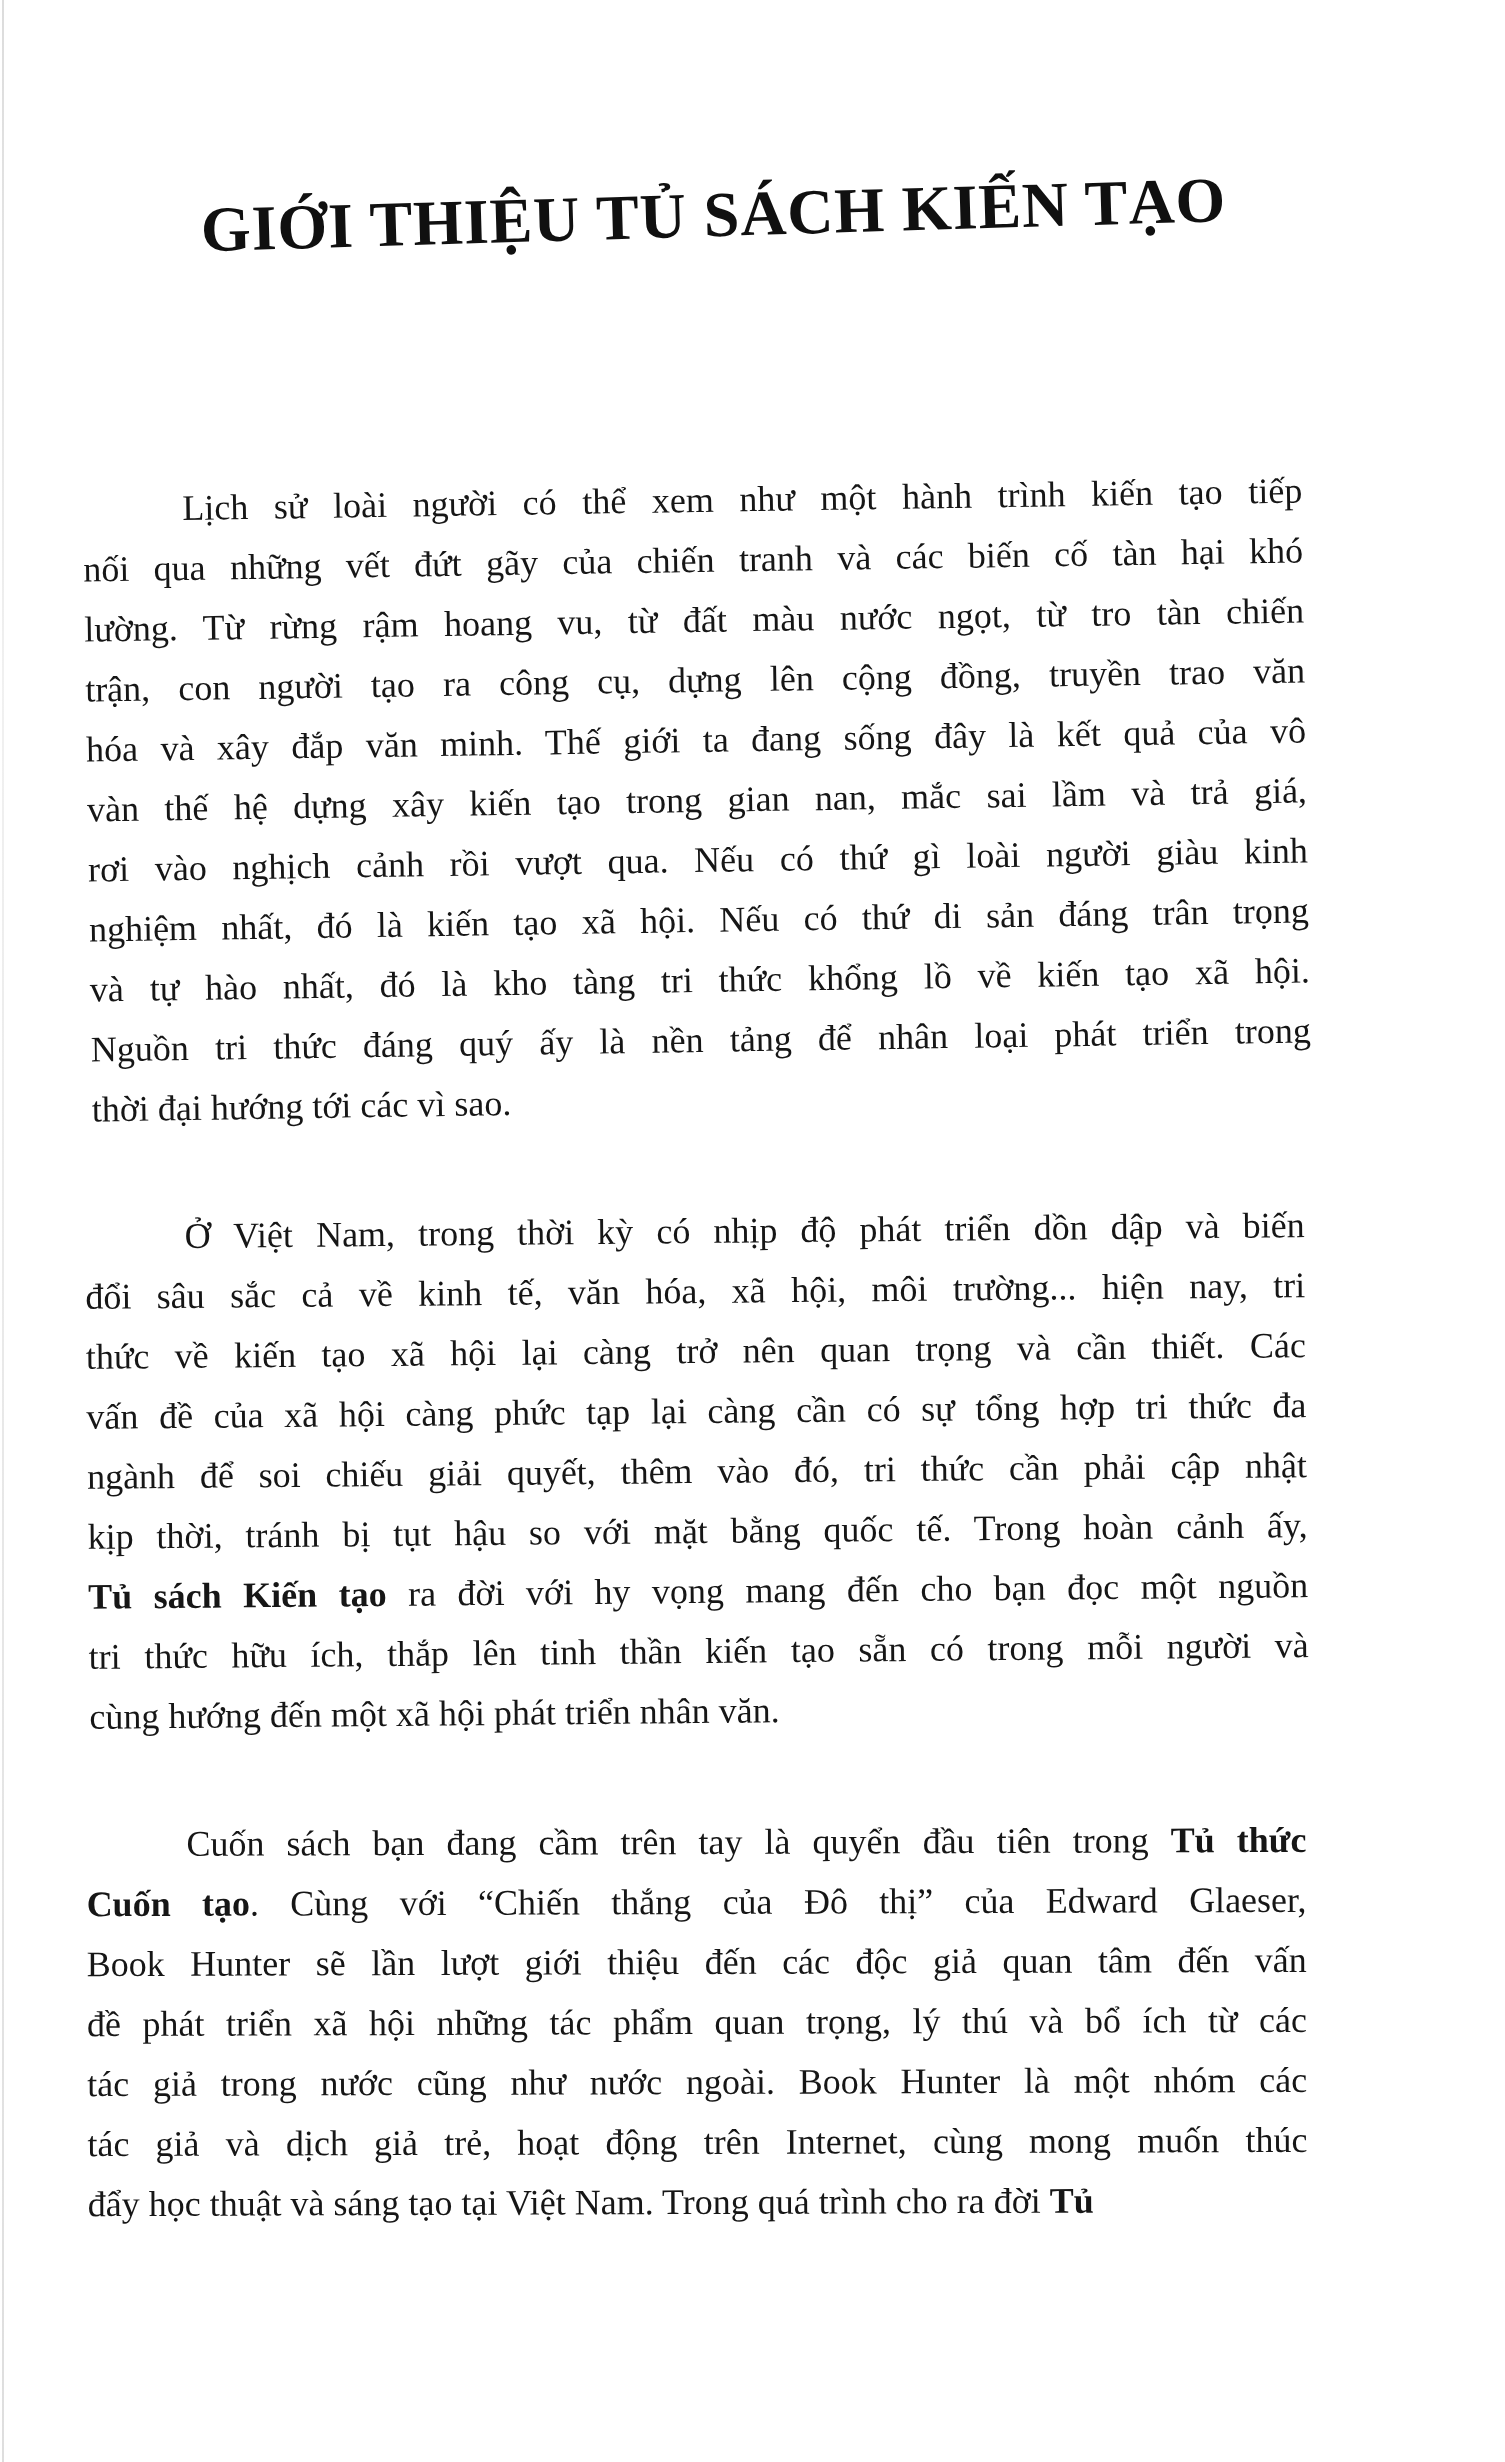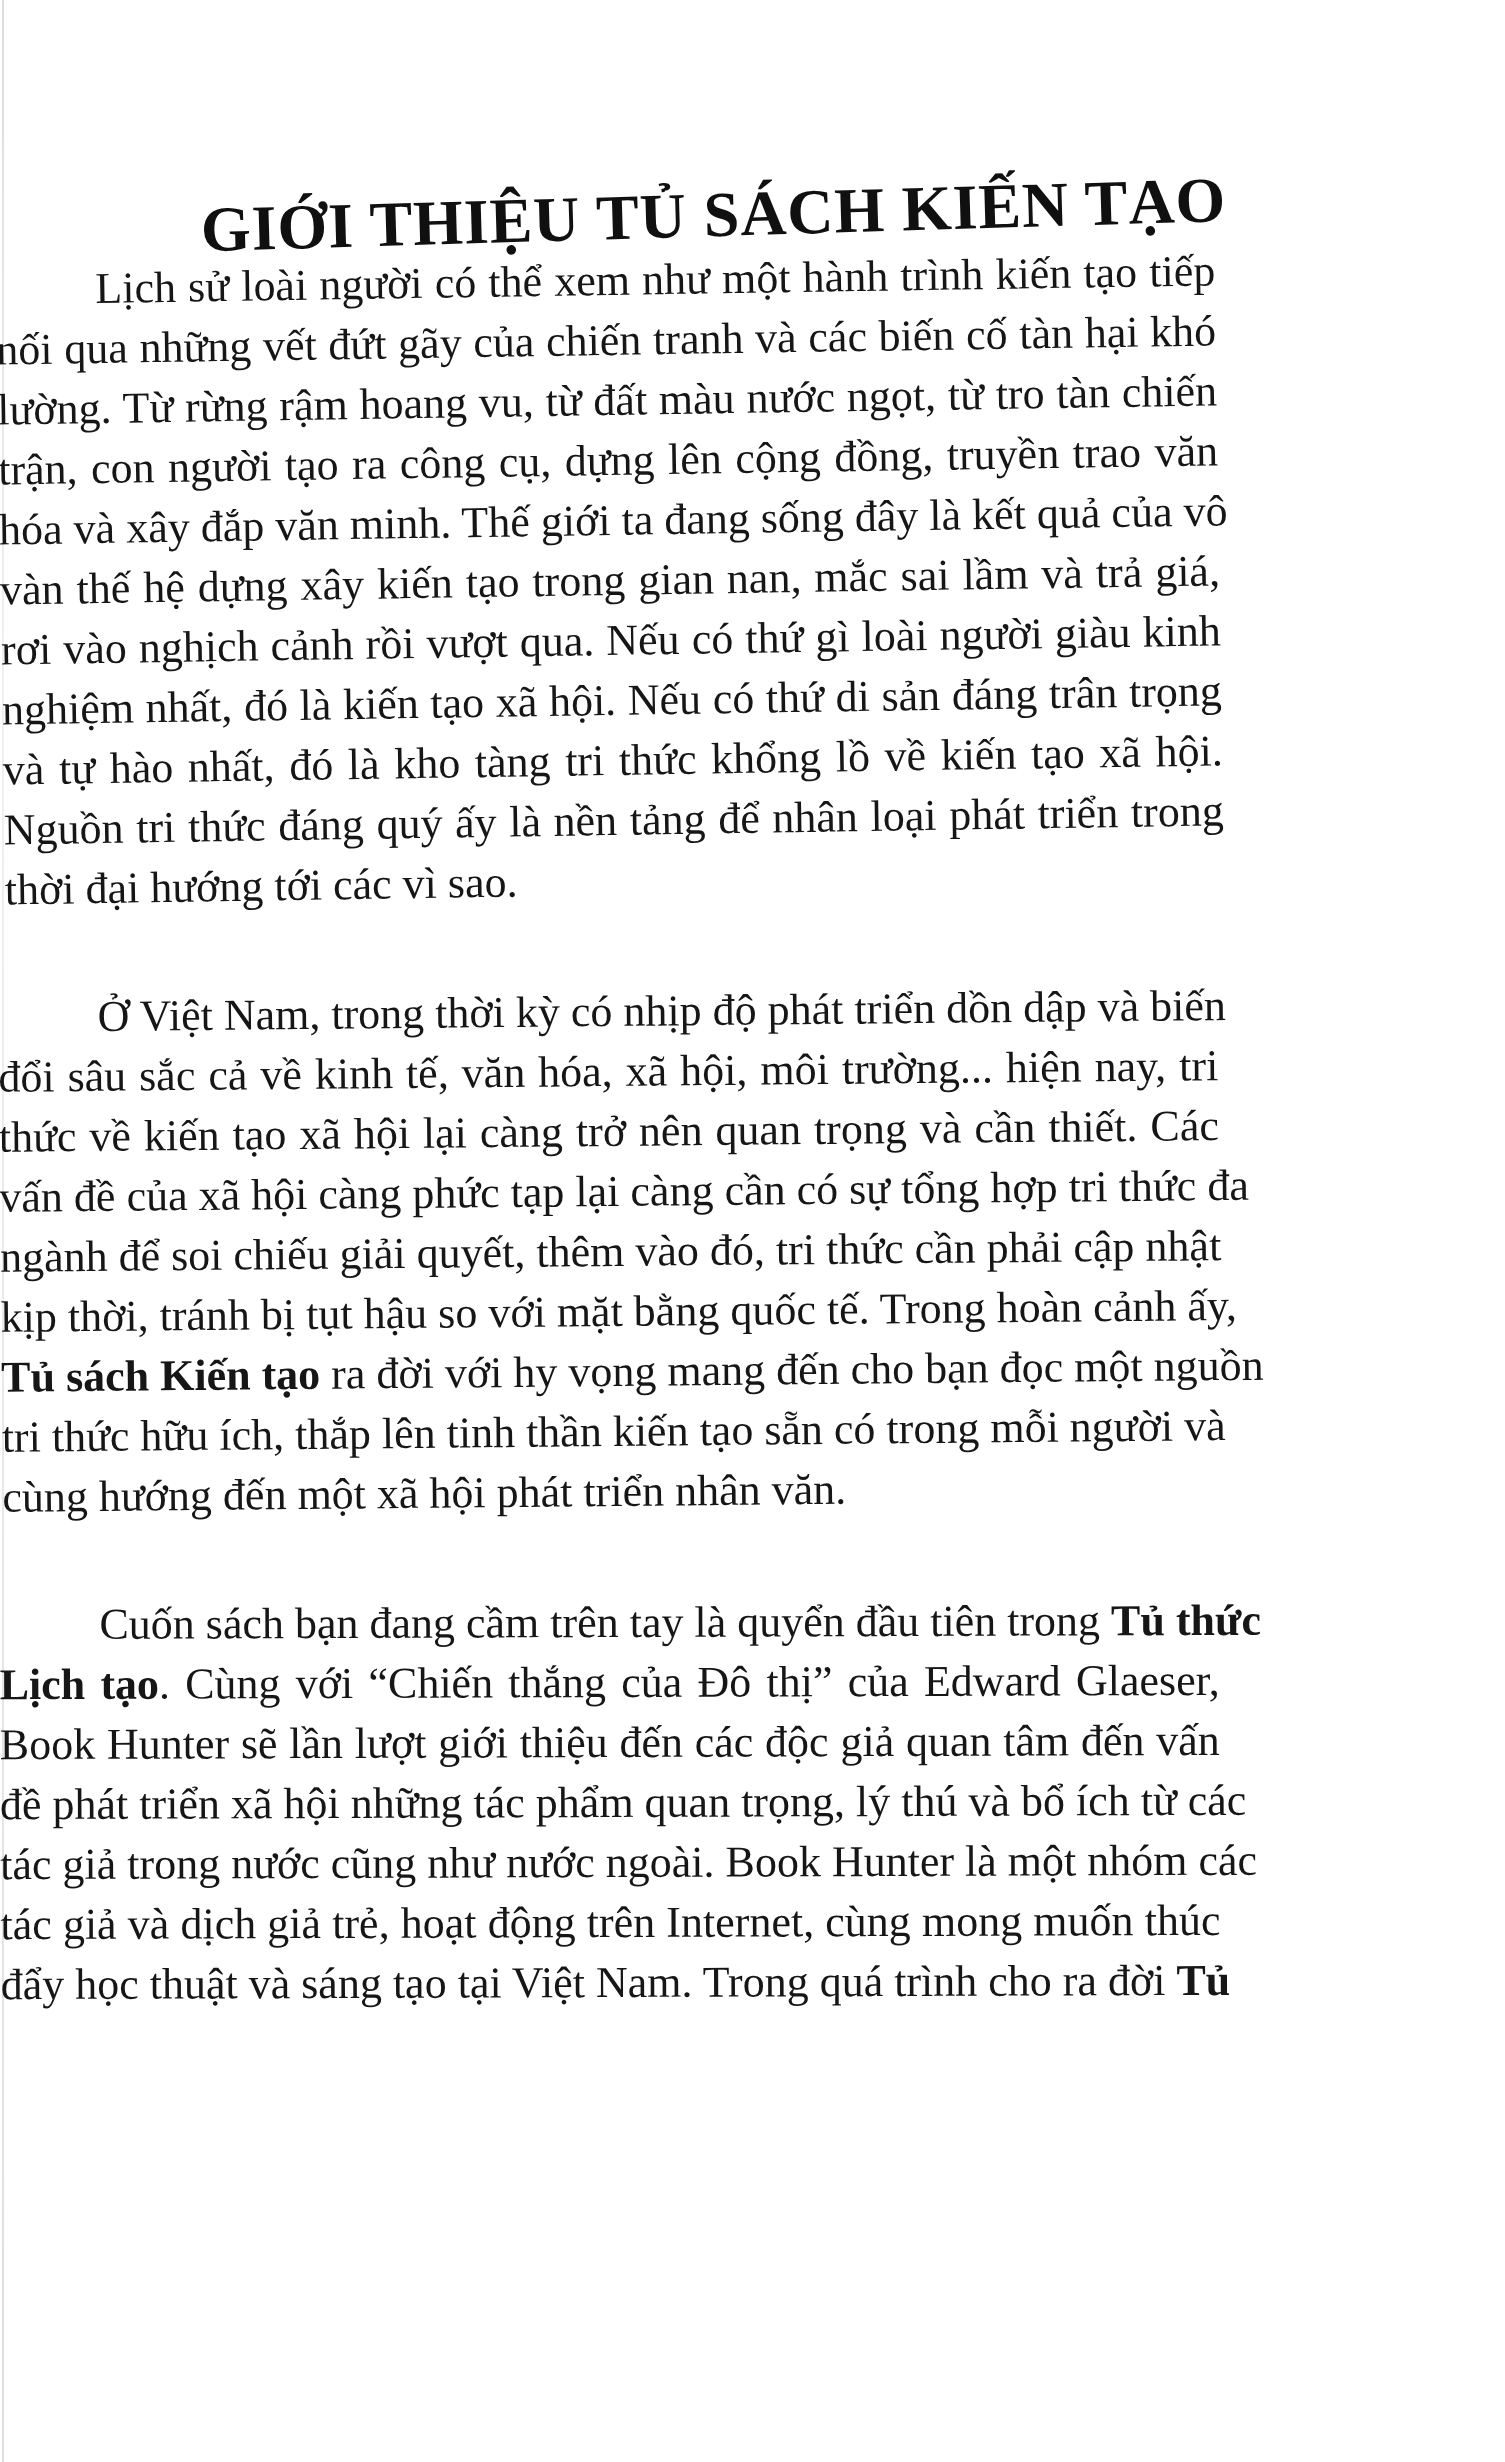--- a/index.html
+++ b/index.html
@@ -30,22 +30,24 @@
     text-align: center;
     font-size: 64px;
     font-weight: 700;
     letter-spacing: 0.9px;
     color: #101010;
     transform: rotate(-1.7deg);    
     white-space: nowrap;
   }
 
   .body-text {
+    margin-top: 219px;
+    padding-left: 87px;
     width: 1220px;
-    font-size: 44px;
+    font-size: 36px;
     line-height: 60px;
   }
 
   .paragraph { transform-origin: 50% 50%; }
   .para-0 { transform: rotate(-0.9deg); }
   .para-1 { transform: rotate(-0.55deg); margin-top: 71px; }
   .para-2 { transform: rotate(-0.2deg);  margin-top: 71px; }
 
   .line {
     height: 60px;
@@ -84,21 +86,21 @@
         <div class="line"><span>thức về kiến tạo xã hội lại càng trở nên quan trọng và cần thiết. Các</span></div>
         <div class="line"><span>vấn đề của xã hội càng phức tạp lại càng cần có sự tổng hợp tri thức đa</span></div>
         <div class="line"><span>ngành để soi chiếu giải quyết, thêm vào đó, tri thức cần phải cập nhật</span></div>
         <div class="line"><span>kịp thời, tránh bị tụt hậu so với mặt bằng quốc tế. Trong hoàn cảnh ấy,</span></div>
         <div class="line"><span class="bold">Tủ sách Kiến tạo</span><span> ra đời với hy vọng mang đến cho bạn đọc một nguồn</span></div>
         <div class="line"><span>tri thức hữu ích, thắp lên tinh thần kiến tạo sẵn có trong mỗi người và</span></div>
         <div class="line last"><span>cùng hướng đến một xã hội phát triển nhân văn.</span></div>
       </div>
       <div class="paragraph para-2">
         <div class="line first"><span>Cuốn sách bạn đang cầm trên tay là quyển đầu tiên trong </span><span class="bold">Tủ thức</span></div>
-        <div class="line"><span class="bold">Lịch tạo</span><span>. Cùng với “Chiến thắng của Đô thị” của Edward Glaeser,</span></div>
+        <div class="line"><span class="bold">Cuốn tạo</span><span>. Cùng với “Chiến thắng của Đô thị” của Edward Glaeser,</span></div>
         <div class="line"><span>Book Hunter sẽ lần lượt giới thiệu đến các độc giả quan tâm đến vấn</span></div>
         <div class="line"><span>đề phát triển xã hội những tác phẩm quan trọng, lý thú và bổ ích từ các</span></div>
         <div class="line"><span>tác giả trong nước cũng như nước ngoài. Book Hunter là một nhóm các</span></div>
         <div class="line"><span>tác giả và dịch giả trẻ, hoạt động trên Internet, cùng mong muốn thúc</span></div>
         <div class="line last"><span>đẩy học thuật và sáng tạo tại Việt Nam. Trong quá trình cho ra đời </span><span class="bold">Tủ</span></div>
       </div>
     </div>
 </div>
 
 

